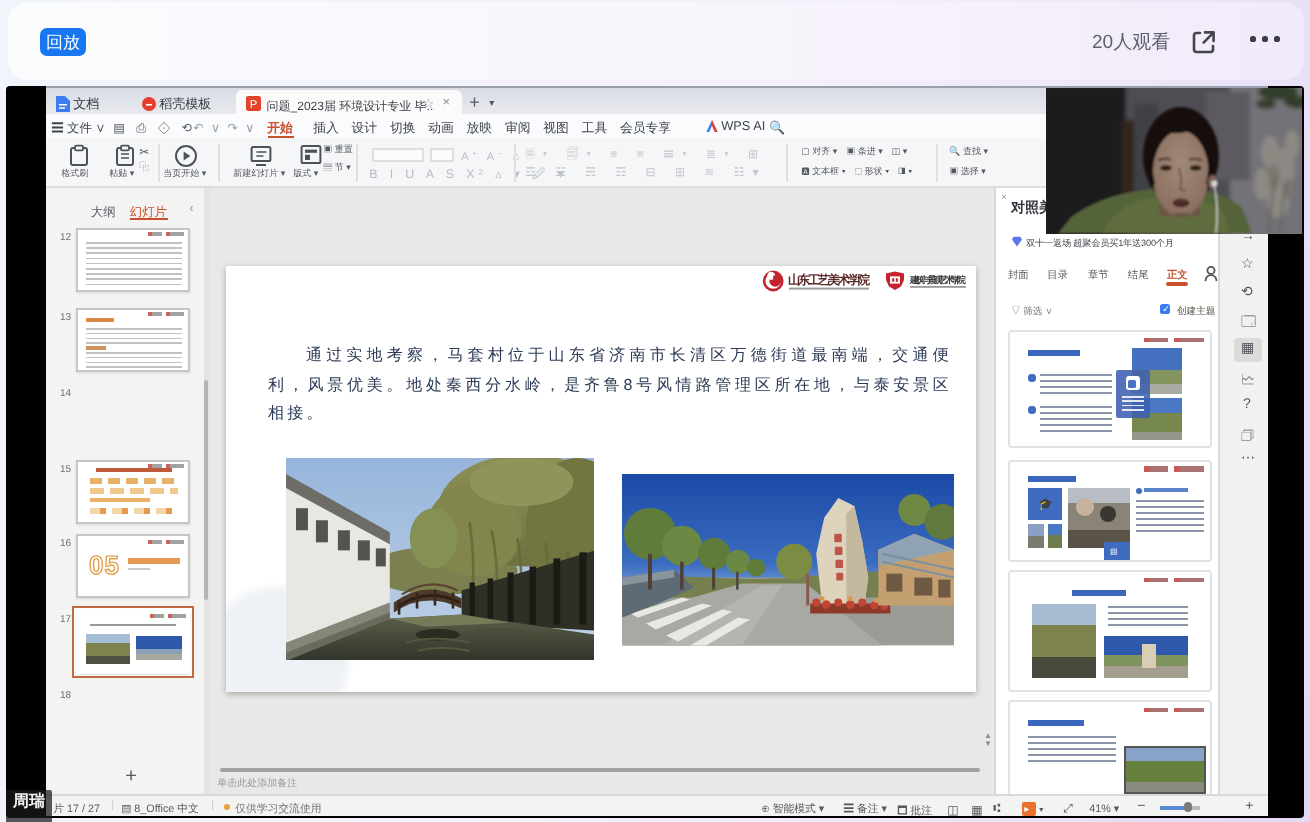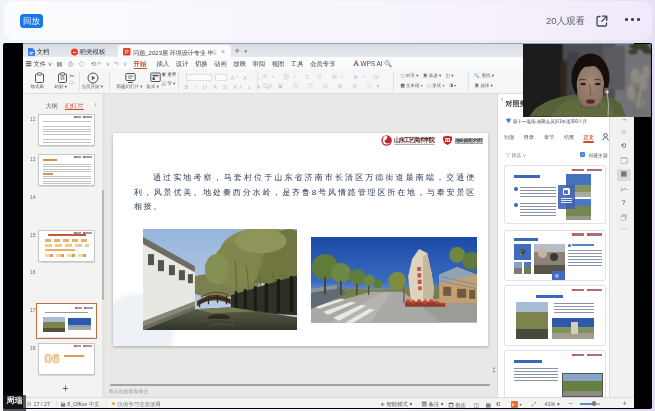--- a/index.html
+++ b/index.html
@@ -160,36 +160,37 @@
     <div class="abs thumb" style="top:135.8px;">
       <div class="tlogo"></div>
       <div class="abs" style="left:9px;top:3.5px;width:38px;height:2.2px;background:#c0583a;"></div>
       <div class="abs" style="left:6px;top:8px;width:44px;height:3px;background:repeating-linear-gradient(90deg,#e8b168 0 6px,transparent 6px 9px);"></div>
       <div class="abs" style="left:6px;top:13px;width:44px;height:3px;background:repeating-linear-gradient(90deg,#f0c98e 0 7px,transparent 7px 10px);"></div>
       <div class="abs" style="left:6px;top:18px;width:30px;height:2.4px;background:#e8b168;"></div>
       <div class="abs" style="left:6px;top:23px;width:44px;height:3.4px;background:repeating-linear-gradient(90deg,#f3d7a8 0 5px,#e59a52 5px 8px,transparent 8px 11px);"></div>
     </div>
 
     <div class="abs tnum" style="top:175.5px;">16</div>
+    <div class="abs thumb" style="top:173.5px;">
+      <div class="tlogo"></div>
+      <div class="abs tbig">05</div>
+      <div class="abs" style="left:25px;top:11px;width:26px;height:2.4px;background:#e59a52;"></div>
+      <div class="abs" style="left:25px;top:15.5px;width:11px;height:1.2px;background:#c9c9c9;"></div>
+    </div>
 
     <div class="abs tnum" style="top:213px;">17</div>
     <div class="abs" style="left:13.9px;top:209.3px;width:60.5px;height:36.2px;border:1px solid #c06a40;background:#fff;"></div>
     <div class="abs thumb" style="top:211.3px;border:none;">
       <div class="tlogo"></div>
       <div class="abs" style="left:7px;top:6.5px;width:43px;height:1.6px;background:#9a9a9a;"></div>
       <div class="abs" style="left:5px;top:12px;width:22px;height:14.5px;background:linear-gradient(180deg,#a7bdd4 0 30%,#7e834e 30% 72%,#4e5140 72% 100%);"></div>
       <div class="abs" style="left:30px;top:12.5px;width:23px;height:12.5px;background:linear-gradient(180deg,#2e59ab 0 55%,#8aa0b4 55% 75%,#a8a8a2 75% 100%);"></div>
     </div>
 
     <div class="abs tnum" style="top:251px;">18</div>
-    <div class="abs thumb" style="top:249px;">
-      <div class="tlogo"></div>
-      <div class="abs tbig">06</div>
-      <div class="abs" style="left:25px;top:11px;width:20px;height:2.4px;background:#e59a52;"></div>
-    </div>
 
     <div class="abs" style="left:79.4px;top:0;width:2.6px;height:303px;background:#e3e3e1;"></div>
     <div class="abs" style="left:79.6px;top:96px;width:2.2px;height:110px;background:#b4b4b2;border-radius:1px;"></div>
     <div class="abs" style="left:40px;top:289px;font-size:10px;color:#55585e;">+</div>
   </div>
   <div class="abs" id="canvas" style="left:82.4px;top:51.4px;width:392.5px;height:303.1px;background:#e8e8e7;">
 
     <div class="abs" id="slide" style="left:7.8px;top:39.3px;width:374.8px;height:212.6px;background:#fff;box-shadow:0 1px 3px rgba(0,0,0,0.28);overflow:hidden;">
       <div class="abs" style="left:-14px;top:158px;width:78px;height:78px;border-radius:50%;background:radial-gradient(circle,#eef1f5 0 60%,rgba(238,241,245,0) 72%);"></div>
 

